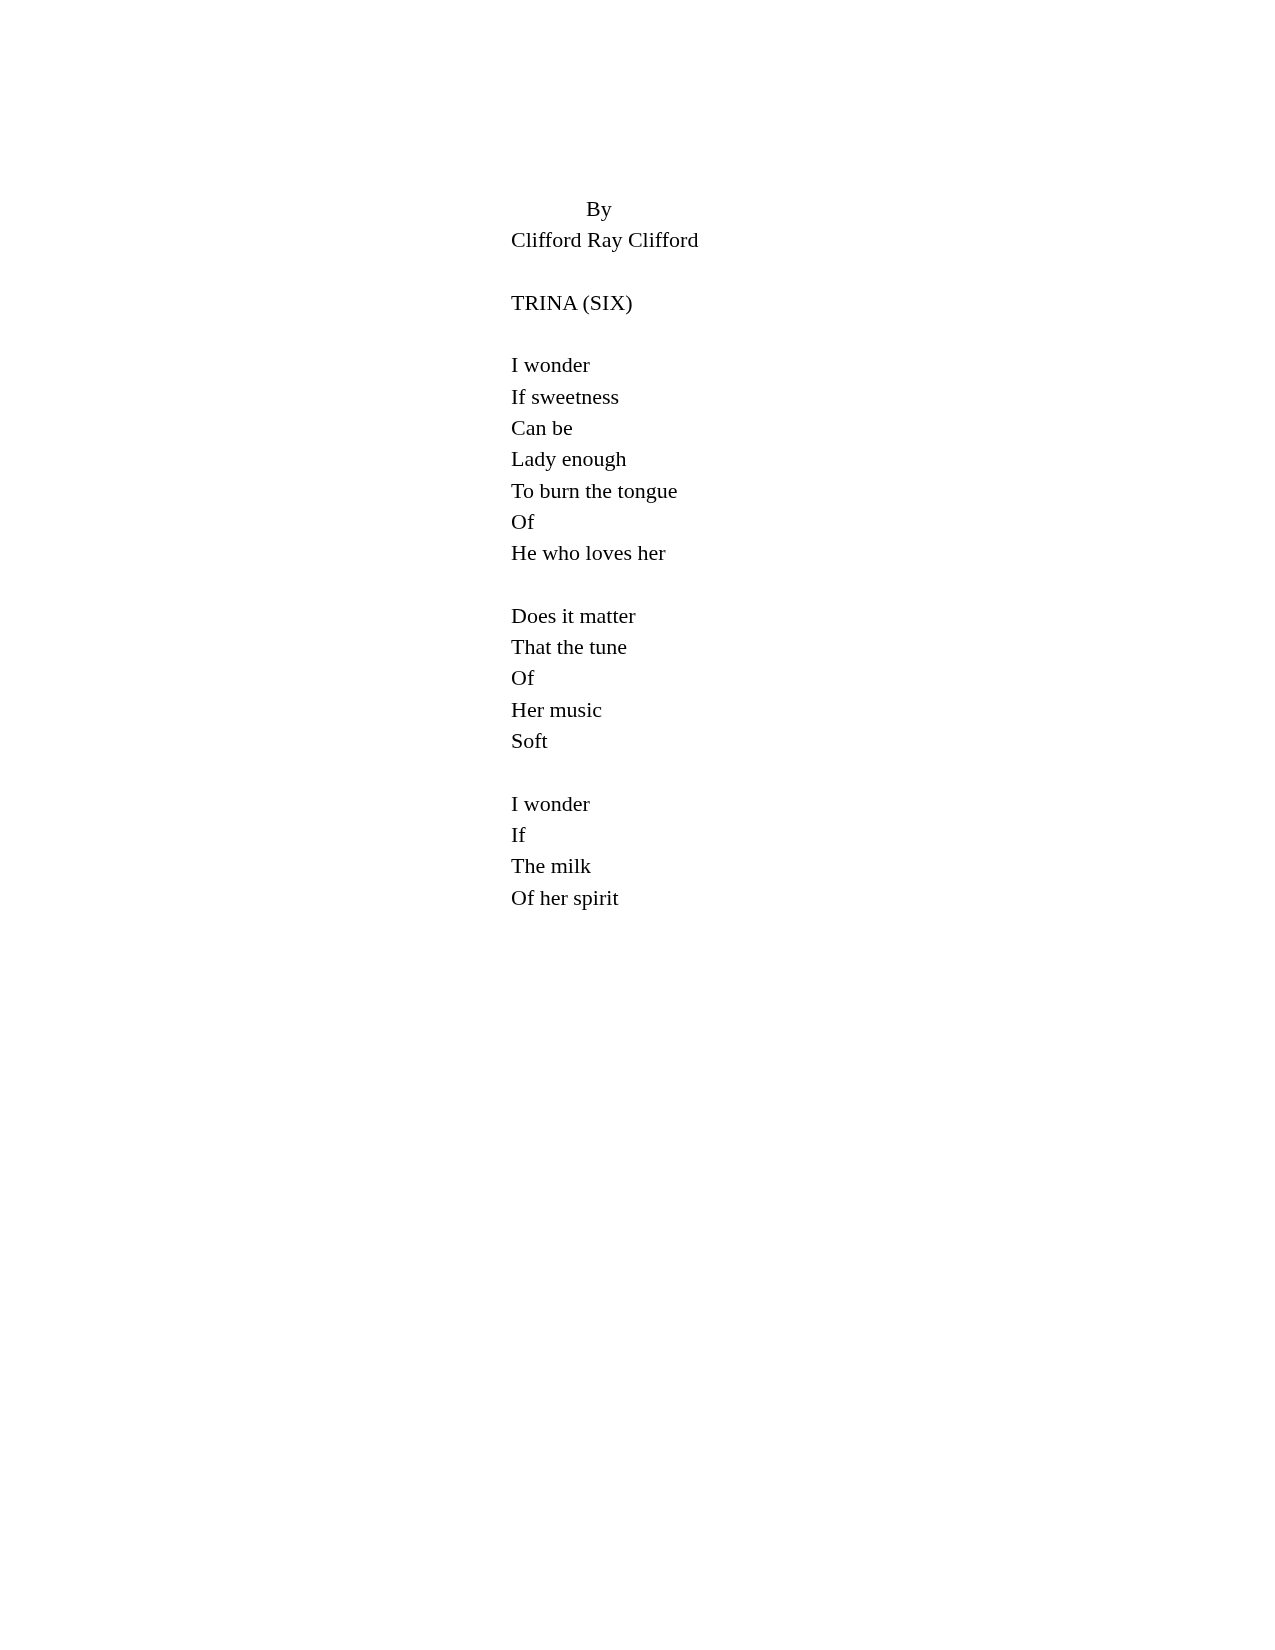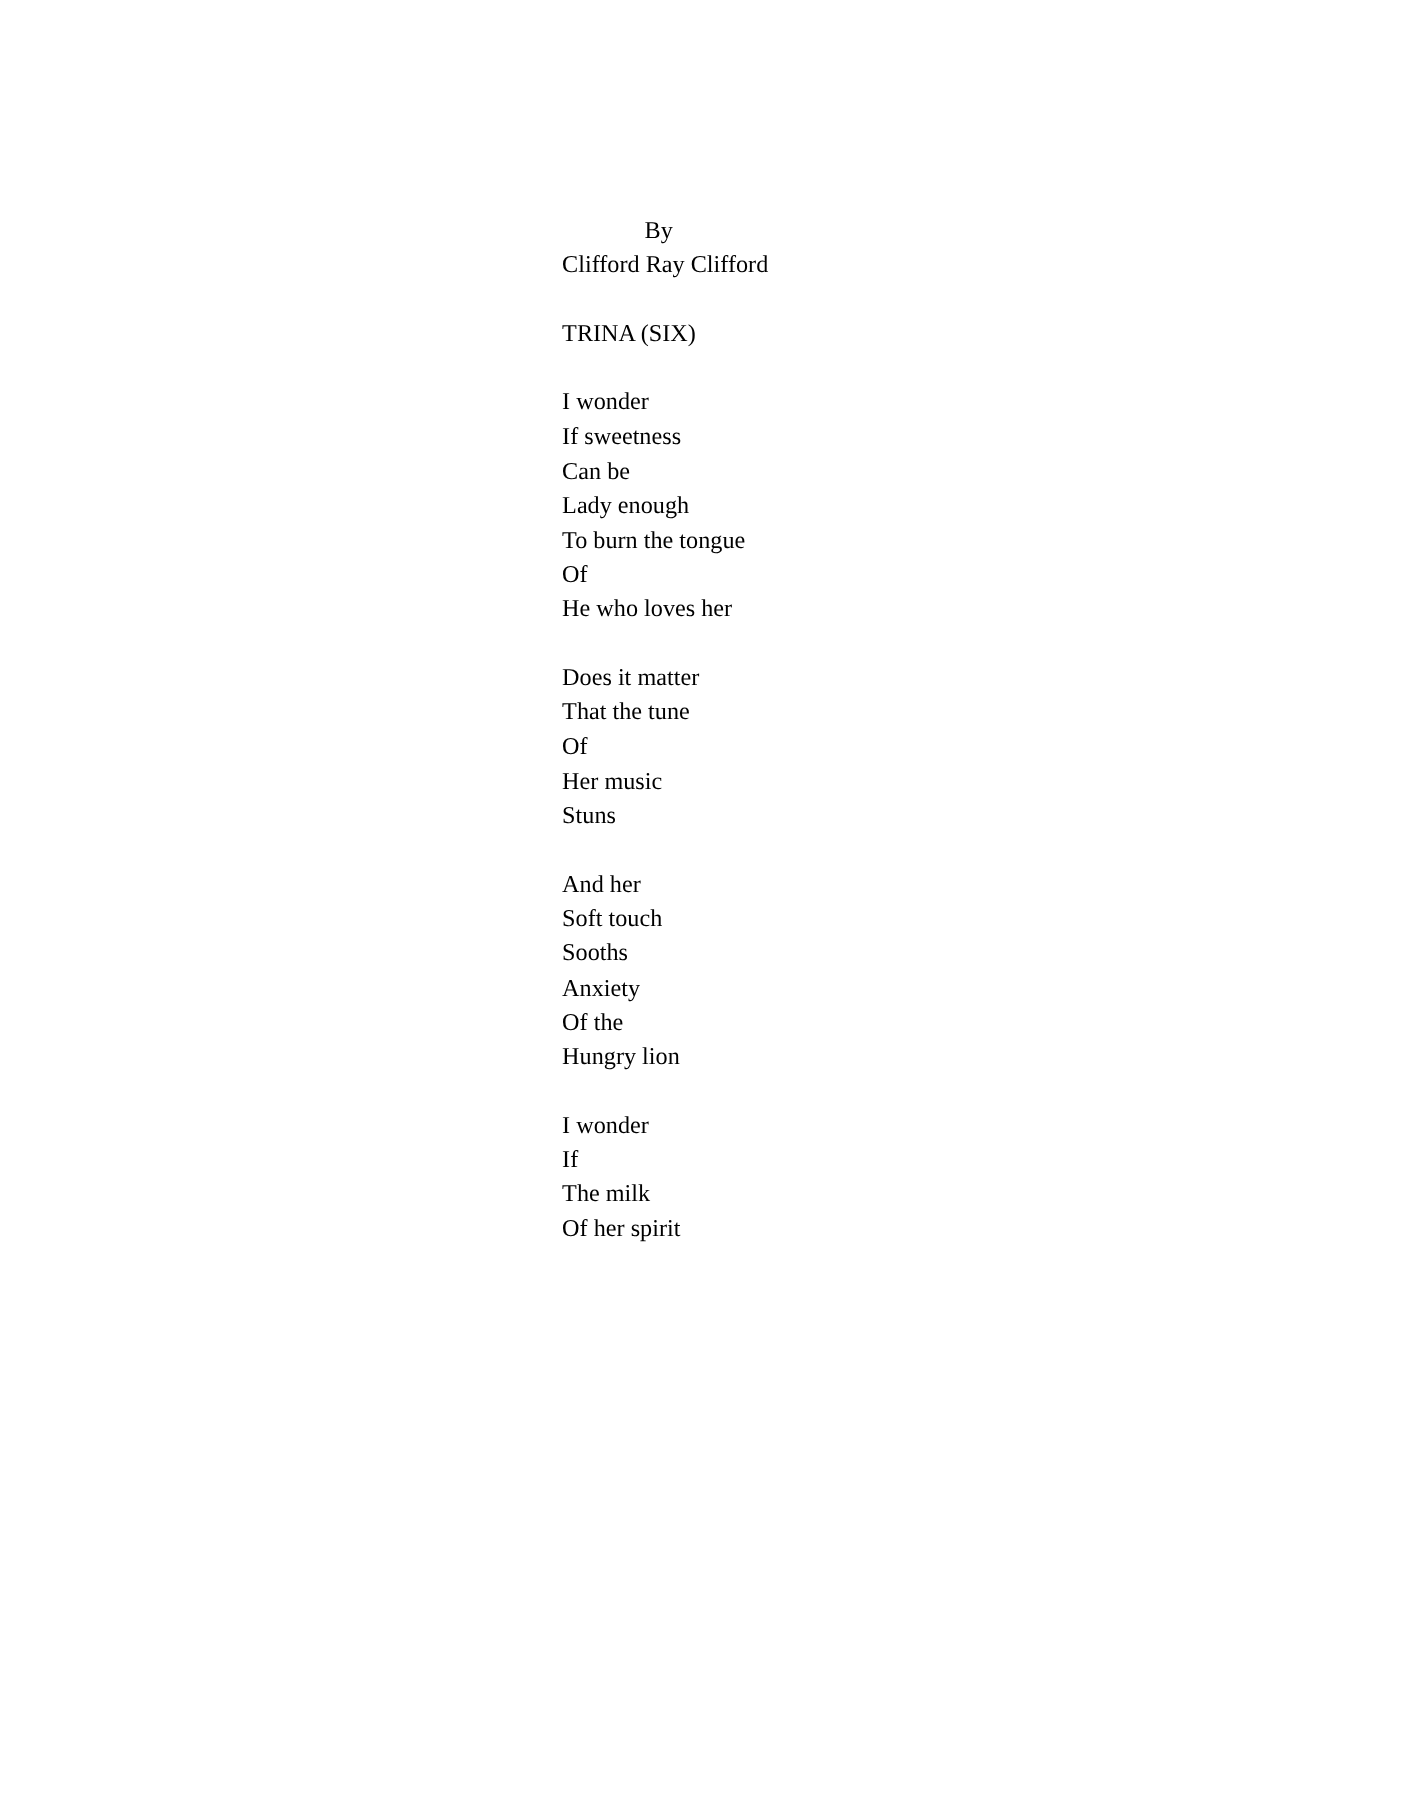--- a/index.html
+++ b/index.html
@@ -62,29 +62,21 @@
           <div class="line">Lady enough</div>
           <div class="line">To burn the tongue</div>
           <div class="line">Of</div>
           <div class="line">He who loves her</div>
         </div>
         <div class="block">
           <div class="line">Does it matter</div>
           <div class="line">That the tune</div>
           <div class="line">Of</div>
           <div class="line">Her music</div>
-          <div class="line">Stuns</div>
-        </div>
-        <div class="block">
-          <div class="line">And her</div>
-          <div class="line">Soft touch</div>
-          <div class="line">Sooths</div>
-          <div class="line">Anxiety</div>
-          <div class="line">Of the</div>
-          <div class="line">Hungry lion</div>
+          <div class="line">Soft</div>
         </div>
         <div class="block">
           <div class="line">I wonder</div>
           <div class="line">If</div>
           <div class="line">The milk</div>
           <div class="line">Of her spirit</div>
         </div>
       </div>
 
   </div>

